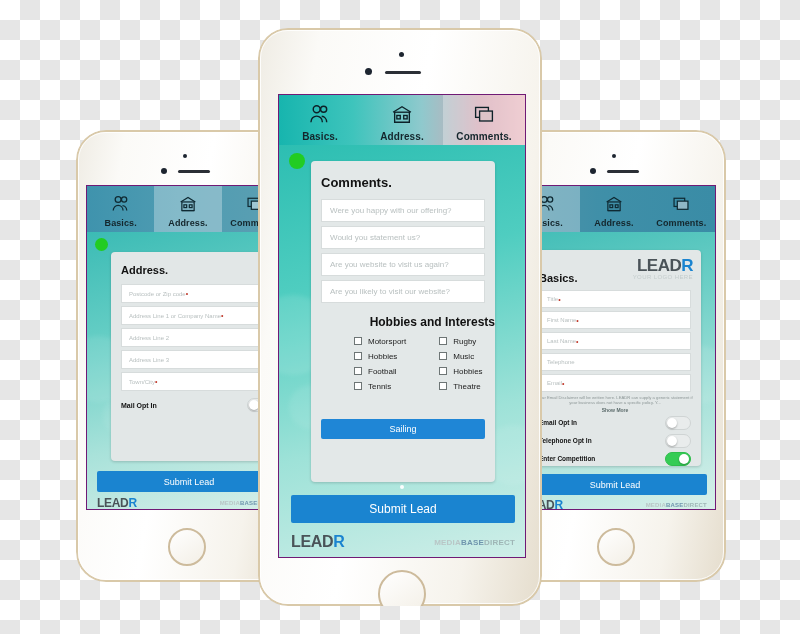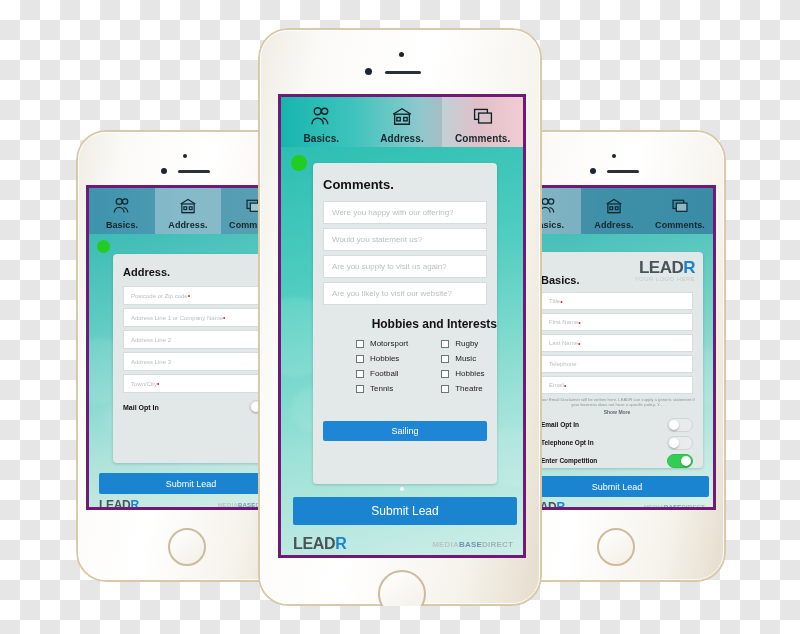--- a/index.html
+++ b/index.html
@@ -22,21 +22,21 @@
     position:absolute;inset:0;border-radius:30px;
     background:linear-gradient(100deg,#efece4 0%,#fbfaf7 16%,#ffffff 46%,#f6f3ec 78%,#e5ddcd 100%);
     box-shadow:0 2px 10px rgba(0,0,0,.18);
     border:2px solid #d9c9a9;
     box-sizing:border-box;
   }
   .phone .bezel-hi{
     position:absolute;inset:2px;border-radius:28px;
     border:1px solid rgba(255,255,255,.85);box-sizing:border-box;pointer-events:none;
   }
-  .screen{position:absolute;overflow:hidden;background:#22b6ab;border:3px solid #701a75;box-sizing:border-box;}
+  .screen{position:absolute;overflow:hidden;background:#22b6ab;border:1px solid #701a75;box-sizing:border-box;}
 
   .speaker{position:absolute;height:3px;border-radius:2px;background:#2b2f36;}
   .camera{position:absolute;border-radius:50%;background:#1d2530;}
   .frontcam{position:absolute;border-radius:50%;background:#1d2530;}
   .home{position:absolute;border-radius:50%;border:2px solid #cdbb9c;
         background:linear-gradient(145deg,#ffffff,#f3efe6);}
 
   
   .appbg{position:absolute;inset:0;
     background:linear-gradient(165deg,#21b9ad 0%,#4fcdc0 38%,#9ee2d8 70%,#cfeee8 100%);}
@@ -52,21 +52,21 @@
   .greendot{position:absolute;border-radius:50%;background:#22cc22;}
 
   .card{position:absolute;background:#e2e7e7;border-radius:4px;
         box-shadow:0 1px 3px rgba(0,0,0,.18);overflow:hidden;}
   .card-title{font-weight:bold;color:#111;}
   .field{background:#fff;border:1px solid #d7dcdc;box-sizing:border-box;
          display:flex;align-items:center;color:#b9c0c0;overflow:hidden;white-space:nowrap;}
   .field .req{color:#c0392b;}
   .section-title{font-weight:bold;color:#111;}
 
-  .cb-row{display:flex;align-items:center;padding-left:33px;}
+  .cb-row{display:flex;padding-left:33px;}
   .cb{border:1px solid #6d7575;background:#fff;box-sizing:border-box;flex:none;}
   .cb-label{color:#1c1c1c;}
 
   .btn{background:#1a84d0;color:#fff;text-align:center;display:flex;
        align-items:center;justify-content:center;border-radius:2px;}
   .btn.blue2{background:#1f86d6;}
 
   .dots{display:flex;justify-content:center;align-items:center;}
   .dot{border-radius:50%;background:#ffffff;opacity:.95;}
 
@@ -362,21 +362,21 @@
       <div class="card" style="left:32px;top:66px;width:184px;height:321px;background:#e3e8e8;">
         <div class="card-title" style="font-size:13px;margin:14px 0 9px 10px;">Comments.</div>
         <div id="center-fields">
             <div class="field" style="height: 23px; font-size: 8px; padding-left: 8px; margin: 0px 10px 4px;">
               <span>Were you happy with our offering?</span>
             </div>
             <div class="field" style="height: 23px; font-size: 8px; padding-left: 8px; margin: 0px 10px 4px;">
               <span>Would you statement us?</span>
             </div>
             <div class="field" style="height: 23px; font-size: 8px; padding-left: 8px; margin: 0px 10px 4px;">
-              <span>Are you supply to visit us again?</span>
+              <span>Are you website to visit us again?</span>
             </div>
             <div class="field" style="height: 23px; font-size: 8px; padding-left: 8px; margin: 0px 10px 4px;">
               <span>Are you likely to visit our website?</span>
             </div>
           </div>
 
         <div class="section-title" style="font-size:12px;margin:12px 0 8px 9px;text-align:right;">Hobbies and Interests</div>
 
         <div id="center-hobbies" style="display:flex;margin:0 10px;">
             <div style="flex: 1 1 0%;">

